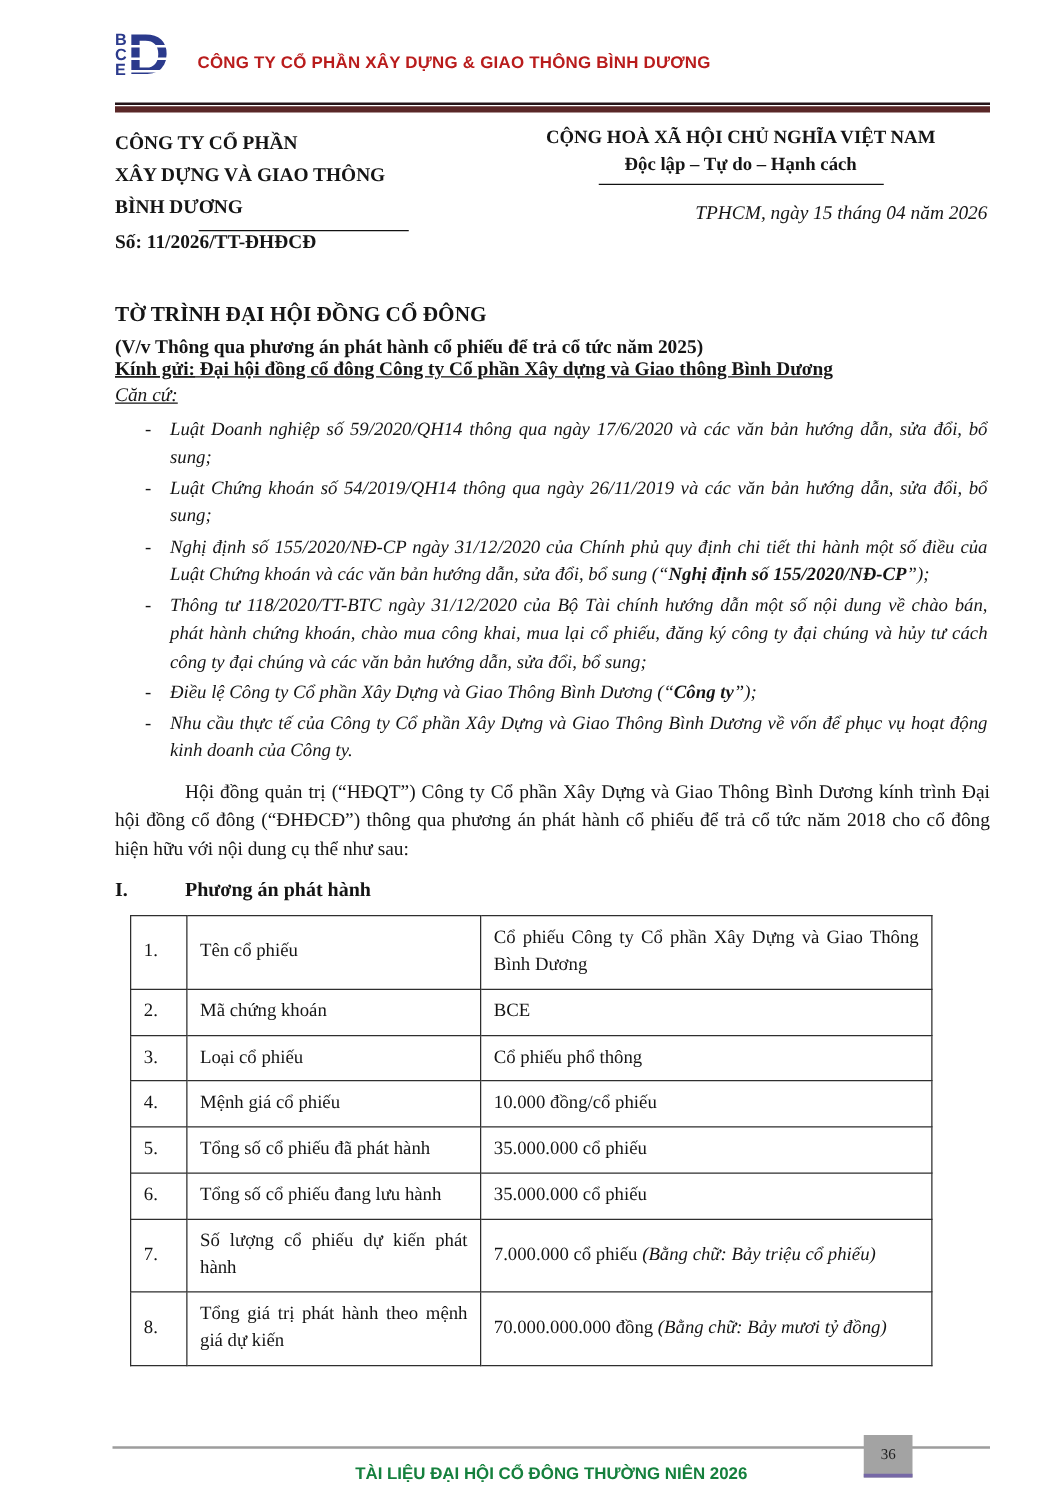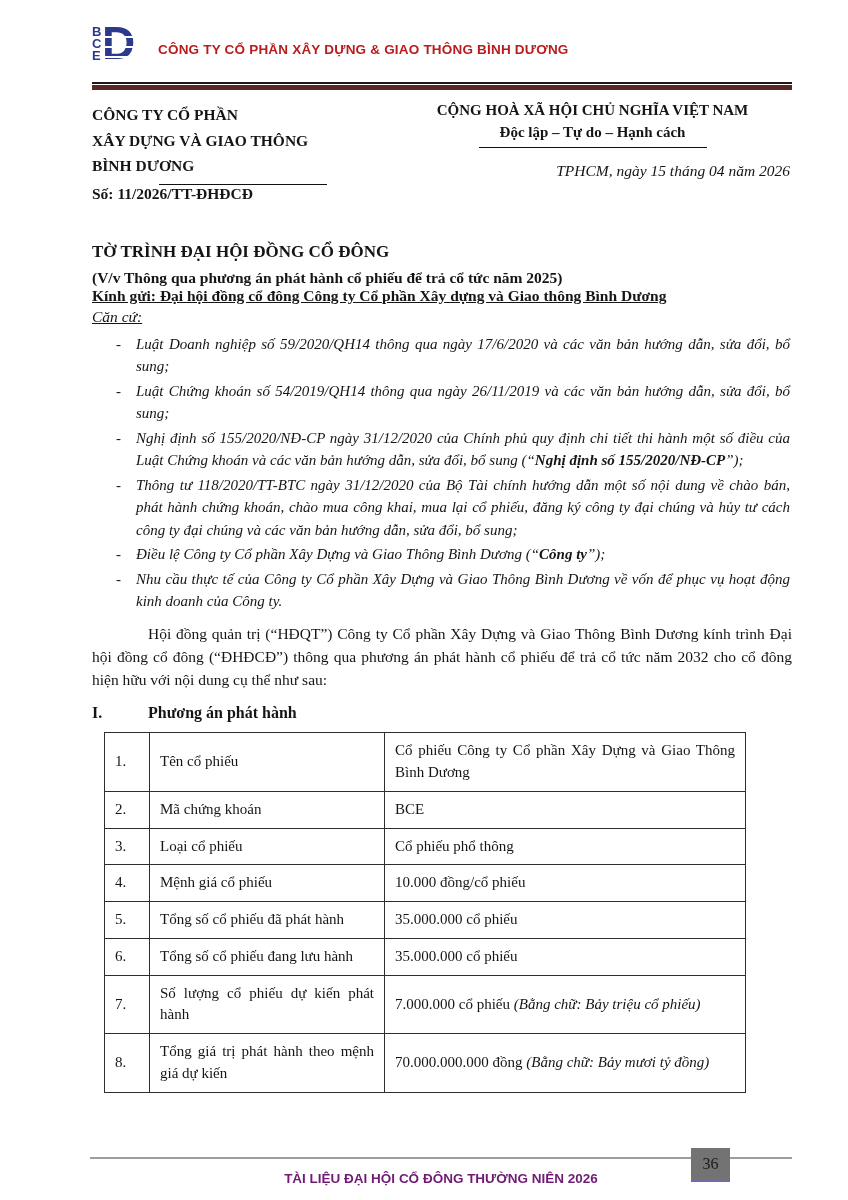--- a/index.html
+++ b/index.html
@@ -89,27 +89,27 @@
   td.c-label { width:235px; text-align:justify; }
   td.c-value { text-align:justify; }
   .note { font-style:italic; }
 
   
   .footer { position:absolute; left:90px; right:56px; bottom:14px; }
   .footer-line { border-top:2px solid #9d9d9d; }
   .footer-text {
     text-align:center; margin-top:12px;
     font-family:"Liberation Sans", sans-serif;
-    font-weight:bold; font-size:13.5px; color:#701a75;
+    font-weight:bold; font-size:13.5px; color:#15803d;
   }
   .page-badge {
     position:absolute; right:62px; top:-9px;
-    width:39px; height:34px; background:#737373;
+    width:39px; height:34px; background:#a3a3a3;
     display:flex; align-items:center; justify-content:center;
-    font-size:16px; color:#1c1c1c;
+    font-size:12px; color:#1c1c1c;
     border-bottom:3px solid #7668a6;
   }
 </style>
 </head>
 <body>
 
 <div class="page">
 
   <div class="brand">
     <div class="logo">
@@ -176,21 +176,21 @@
     <div class="base-item">
       <span class="base-dash">-</span>
       <span class="base-text"><span>Điều lệ Công ty Cổ phần Xây Dựng và Giao Thông Bình Dương (“</span><b>Công ty</b><span>”);</span></span>
     </div>
     <div class="base-item">
       <span class="base-dash">-</span>
       <span class="base-text"><span>Nhu cầu thực tế của Công ty Cổ phần Xây Dựng và Giao Thông Bình Dương về vốn để phục vụ hoạt động kinh doanh của Công ty.</span><b></b><span></span></span>
     </div>
   </div>
 
-  <div class="body-par">Hội đồng quản trị (“HĐQT”) Công ty Cổ phần Xây Dựng và Giao Thông Bình Dương kính trình Đại hội đồng cổ đông (“ĐHĐCĐ”) thông qua phương án phát hành cổ phiếu để trả cổ tức năm 2032 cho cổ đông hiện hữu với nội dung cụ thể như sau:</div>
+  <div class="body-par">Hội đồng quản trị (“HĐQT”) Công ty Cổ phần Xây Dựng và Giao Thông Bình Dương kính trình Đại hội đồng cổ đông (“ĐHĐCĐ”) thông qua phương án phát hành cổ phiếu để trả cổ tức năm 2018 cho cổ đông hiện hữu với nội dung cụ thể như sau:</div>
 
   <div class="section-head">
     <span class="section-num">I.</span>
     <span>Phương án phát hành</span>
   </div>
 
   <table class="plan">
     <tbody>
       <tr>
         <td class="c-no">1.</td>

